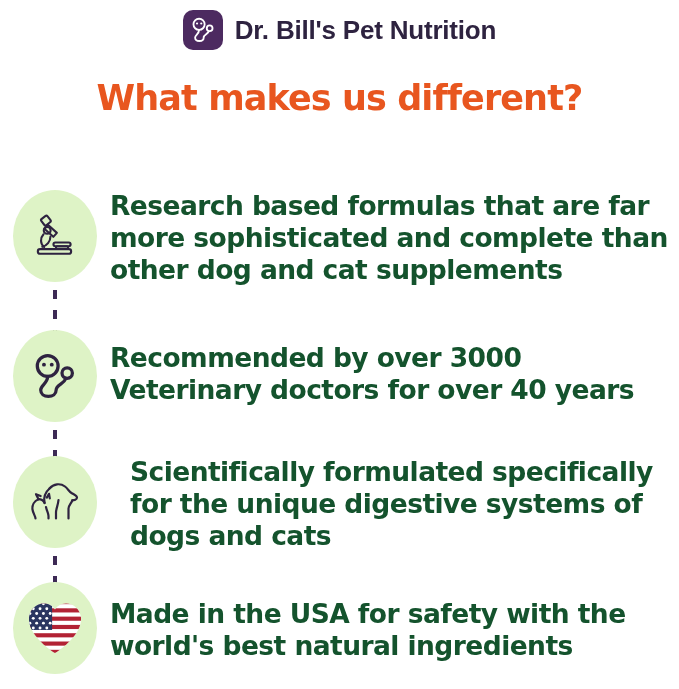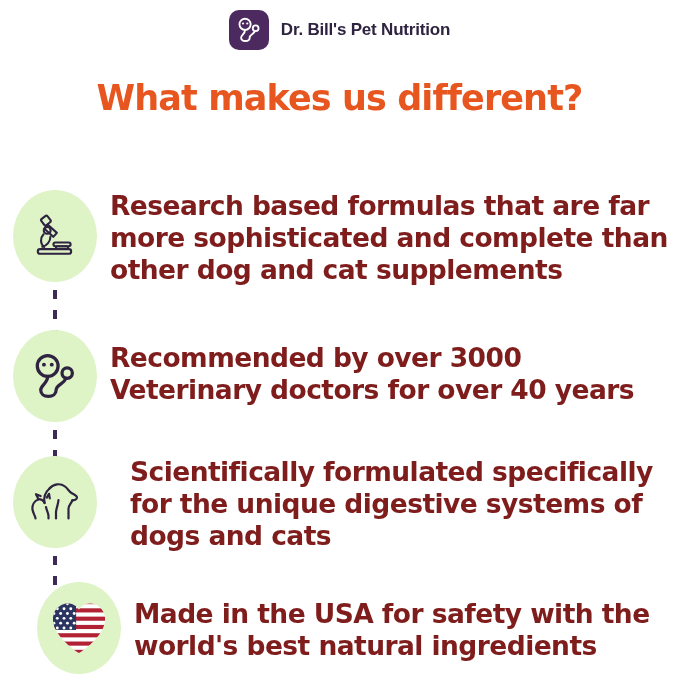--- a/index.html
+++ b/index.html
@@ -33,21 +33,21 @@
     border-radius: 10px;
     background: #4C2A60;
     display: flex;
     align-items: center;
     justify-content: center;
     flex: none;
   }
   .brand-logo-tile svg { display: block; }
   .brand-name {
     font-family: "Liberation Sans", sans-serif;
-    font-size: 17px;
+    font-size: 26px;
     font-weight: bold;
     color: #2E2340;
     letter-spacing: -0.2px;
     white-space: nowrap;
   }
 
   
   .headline {
     position: absolute;
     top: 78px;
@@ -110,21 +110,21 @@
     );
     background-size: 4px 20px;
     background-repeat: repeat-y;
   }
 
   .feature-text {
     font-family: "DejaVu Sans", sans-serif;
     font-weight: bold;
     font-size: 26.5px;
     line-height: 32px;
-    color: #7f1d1d;
+    color: #14532d;
     letter-spacing: -0.55px;
     padding-right: 10px;
     max-width: 562px;
   }
 
   
   .row-1 { height: 140px; }
   .row-1 .icon-bubble { margin-top: 12px; }
   .row-1 .feature-text { padding-top: 12px; }
   .row-1 .connector { top: 112px; height: 48px; }
@@ -132,21 +132,21 @@
   .row-2 { height: 128px; }
   .row-2 .icon-bubble { margin-top: 12px; }
   .row-2 .feature-text { padding-top: 24px; }
   .row-2 .connector { top: 112px; height: 48px; }
 
   .row-3 { height: 130px; }
   .row-3 .icon-bubble { margin-top: 10px; }
   .row-3 .feature-text { padding-top: 10px; margin-left: 20px; }
   .row-3 .connector { top: 110px; height: 48px; }
 
-  .row-4 { height: 110px; padding-left: 24px; }
+  .row-4 { height: 110px; }
   .row-4 .icon-bubble { margin-top: 6px; }
   .row-4 .feature-text { padding-top: 22px; }
 </style>
 </head>
 <body>
 
 <div class="brand-header">
   <div class="brand-logo-tile">
     <span>
       <svg width="28" height="28" viewBox="0 0 32 32" fill="none" stroke="#FFFFFF" stroke-width="2.1" stroke-linecap="round" stroke-linejoin="round">

